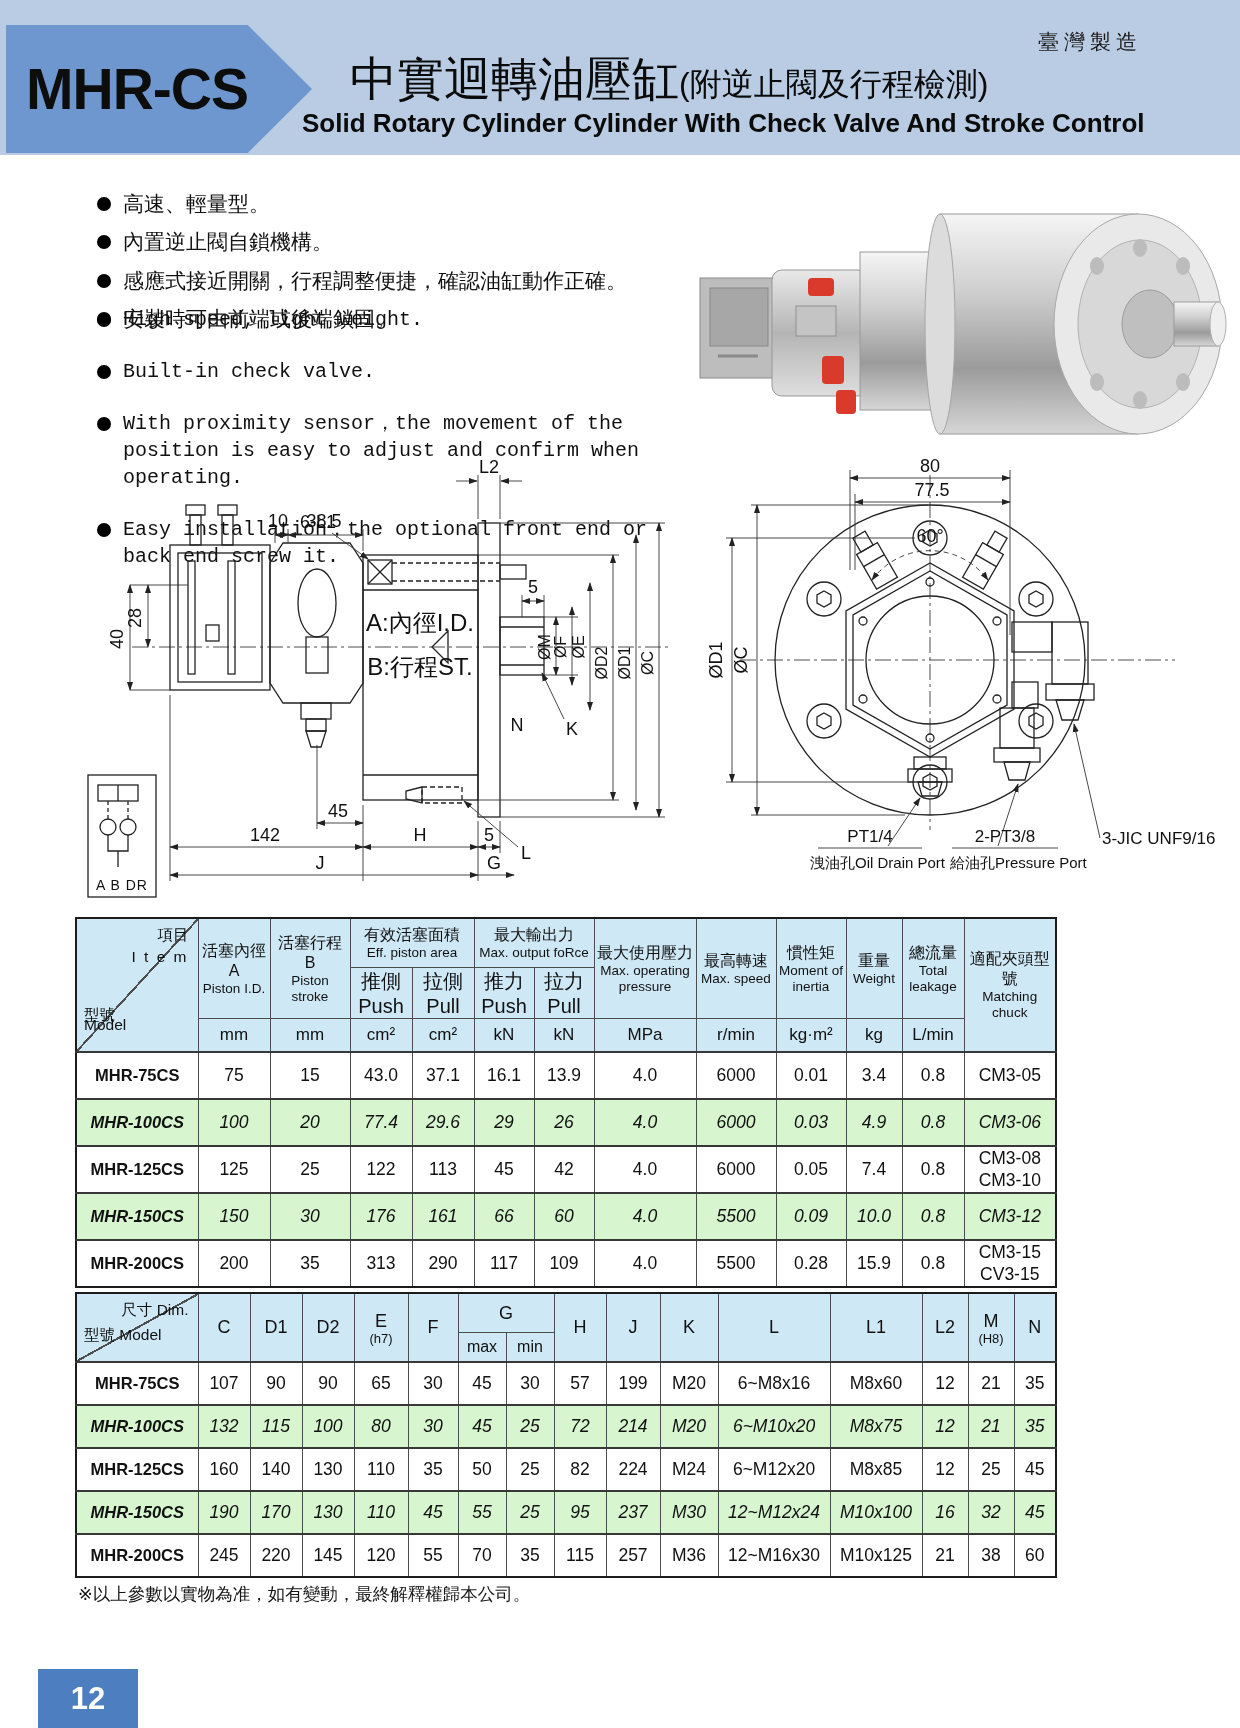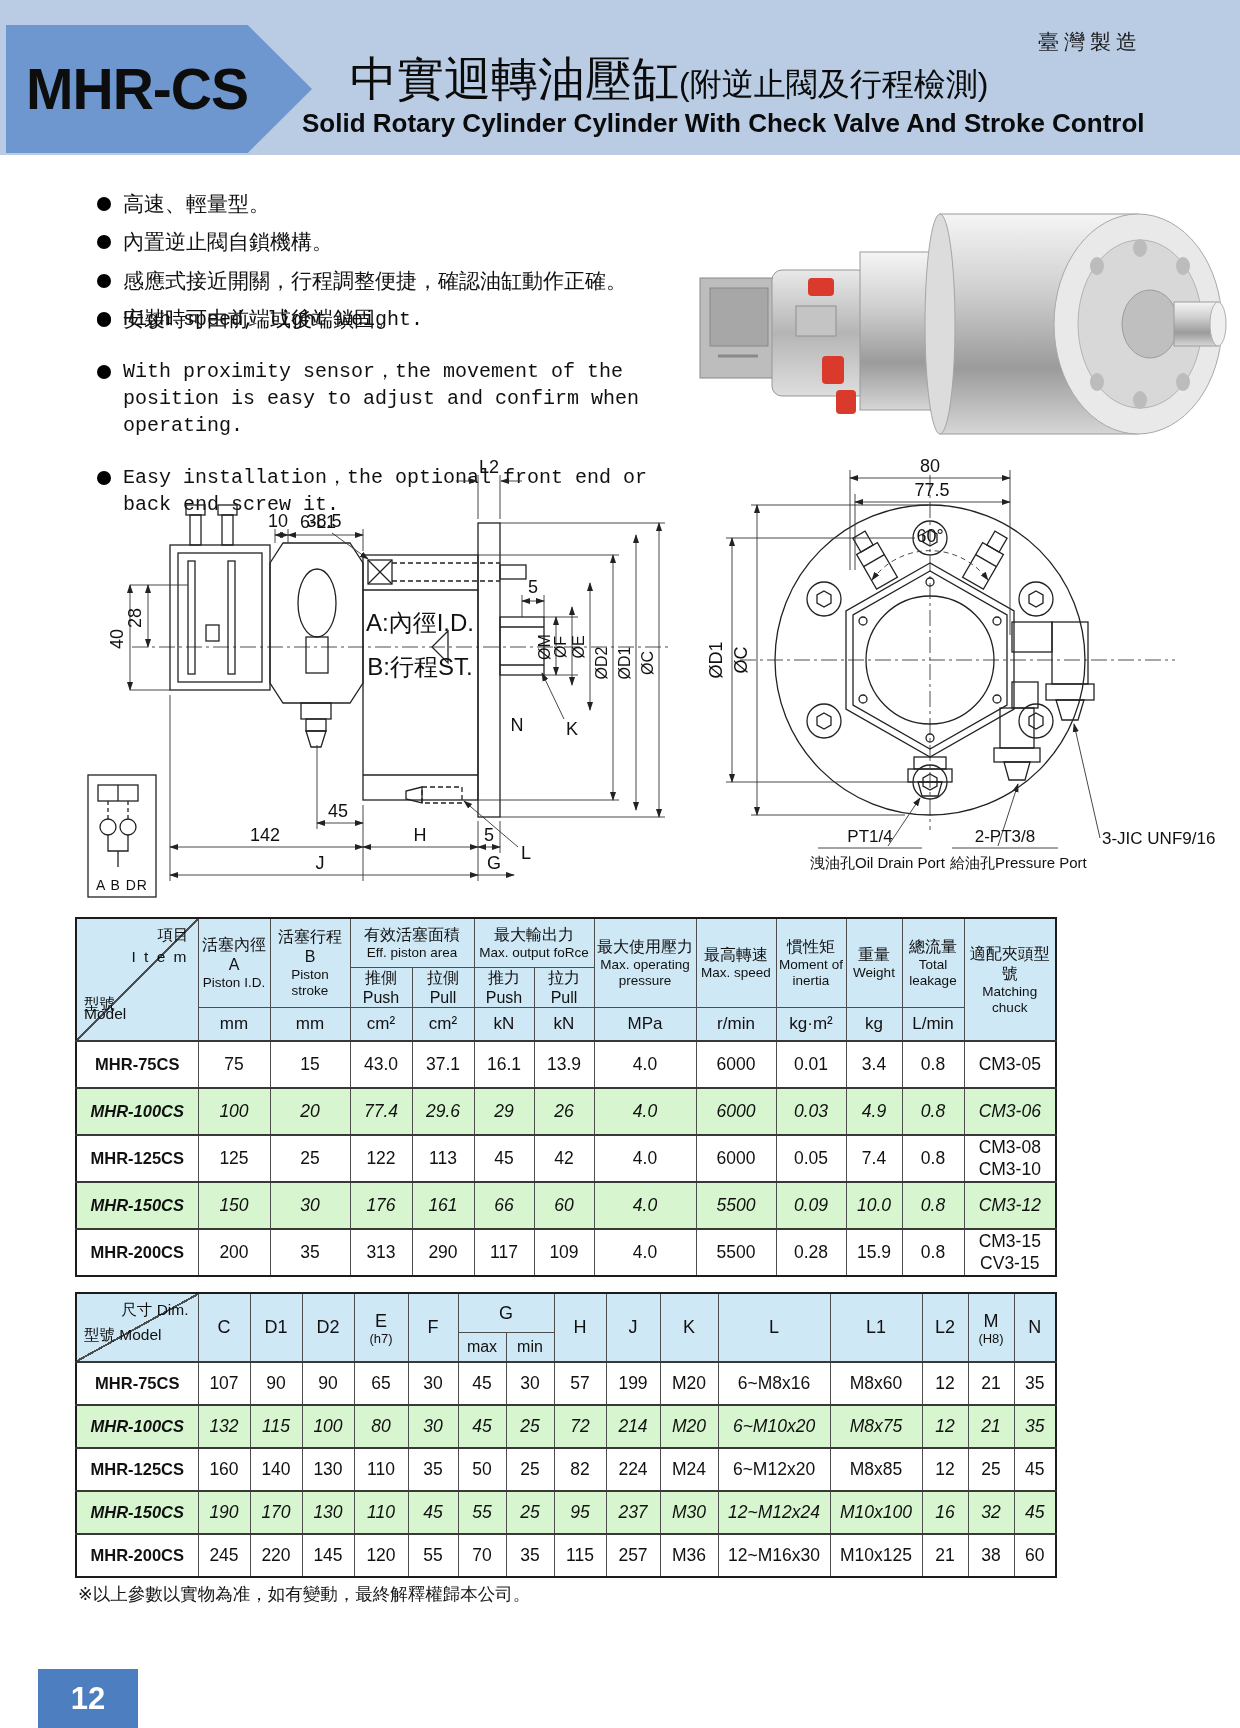--- a/index.html
+++ b/index.html
@@ -39,21 +39,21 @@
   .photo{left:688px;top:186px;}
 
   
   table{border-collapse:collapse;table-layout:fixed;background:#fff;}
   .spec,.dims{position:absolute;left:75px;width:980px;border:2px solid #1c1c1c;}
   .spec{top:917px;}
   .dims{top:1292px;}
   th,td{border:1px solid #4d4d4d;padding:0 2px;text-align:center;vertical-align:middle;overflow:hidden;}
   thead th{background:#cfe8f6;font-weight:normal;}
   .spec thead .h1 th{height:48px;}
-  .spec thead .h2 th{height:31px;font-size:16px;}
+  .spec thead .h2 th{height:31px;font-size:20px;}
   .spec thead .h3 th{height:32px;font-size:17px;}
   .dims thead .h1 th{height:38px;font-size:18px;}
   .dims thead .h2 th{height:28px;font-size:16px;}
   th .zh{font-size:16px;line-height:1.25;}
   th .en{font-size:13.5px;line-height:1.15;}
   tbody td{font-size:17.5px;border-top:2px solid #383838;}
   .spec tbody tr{height:47px;}
   .dims tbody tr{height:43px;}
   td.model{font-weight:bold;font-size:16.5px;}
   td.chuck{white-space:pre-line;line-height:1.25;}
@@ -101,20 +101,24 @@
     <div class="feat">
     <span class="dot"></span>
     <span>安裝時可由前端或後端鎖固。</span>
   </div>
   </div>
 <div class="abs features features-en">
 
 <div class="feat">
     <span class="dot"></span>
     <span>High speed, light weight.</span>
+  </div>
+    <div class="feat">
+    <span class="dot"></span>
+    <span>Built-in check valve.</span>
   </div>
     <div class="feat">
     <span class="dot"></span>
     <span>With proximity sensor，the movement of the position is easy to adjust and confirm when operating.</span>
   </div>
     <div class="feat">
     <span class="dot"></span>
     <span>Easy installation，the optional front end or back end screw it.</span>
   </div>
   </div>

